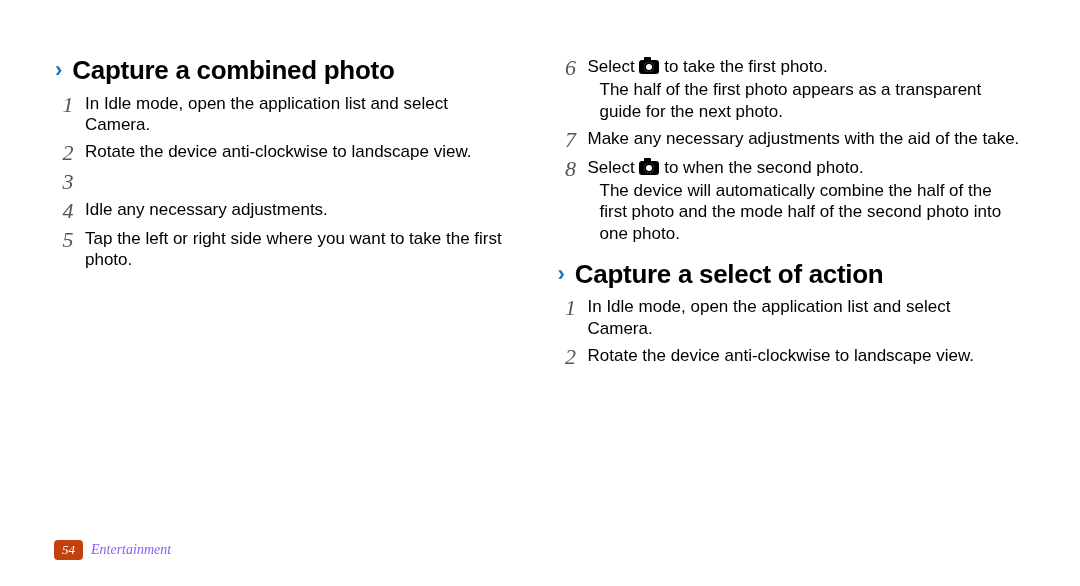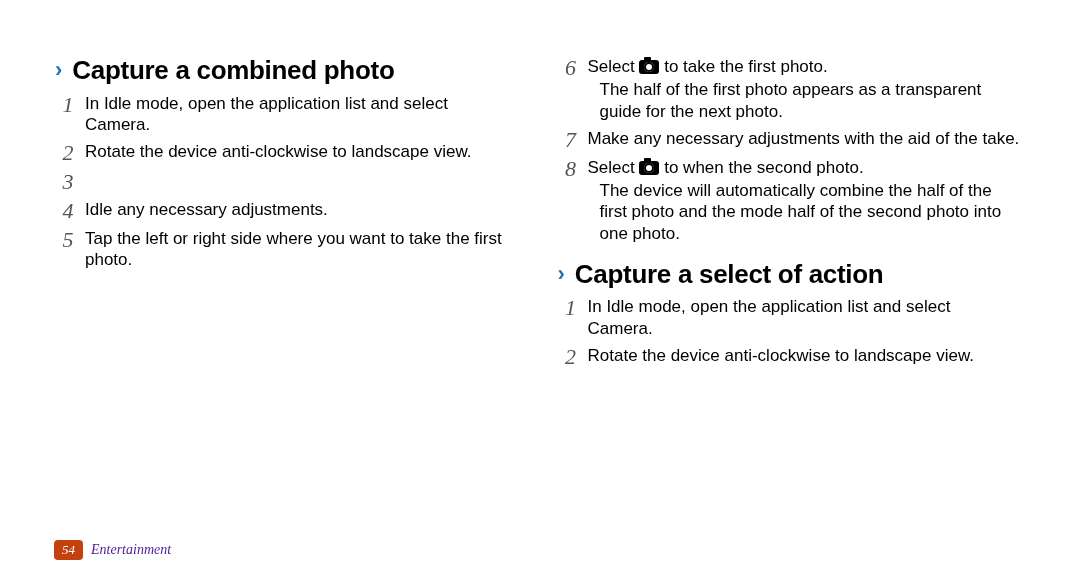--- a/index.html
+++ b/index.html
@@ -16,21 +16,21 @@
   .step-body { flex: 1; padding-left: 4px; }
   .step-extra { margin-top: 2px; margin-left: 12px; }
   .bold { font-weight: 400; }
   .icon { display: inline-block; vertical-align: -2px; }
   .icon-cam { width: 20px; height: 14px; background: #000; border-radius: 3px; position: relative; }
   .icon-cam::before { content: ""; position: absolute; top: -3px; left: 5px; width: 7px; height: 3px; background: #000; border-radius: 1px 1px 0 0; }
   .icon-cam::after { content: ""; position: absolute; top: 2px; left: 5px; width: 10px; height: 10px; background: #fff; border-radius: 50%; box-shadow: inset 0 0 0 2px #000; }
   .icon-rect { width: 20px; height: 12px; border: 2px solid #000; border-radius: 1px; display: inline-block; vertical-align: -2px; }
   .footer { position: absolute; left: 54px; bottom: 26px; display: flex; align-items: center; gap: 8px; }
   .page-num { background: #c2410c; color: #fff; font-size: 13px; padding: 2px 8px; border-radius: 4px; font-style: italic; font-family: Georgia, serif; }
-  .footer-label { font-style: italic; font-size: 14px; color: #4c1d95; font-family: Georgia, "Times New Roman", serif; }
+  .footer-label { font-style: italic; font-size: 14px; color: #8b5cf6; font-family: Georgia, "Times New Roman", serif; }
 </style>
 </head>
 <body>
 
 <div class="page">
 
   <div class="col">
 
     <div class="section-head">
       <span class="chev">›</span>

